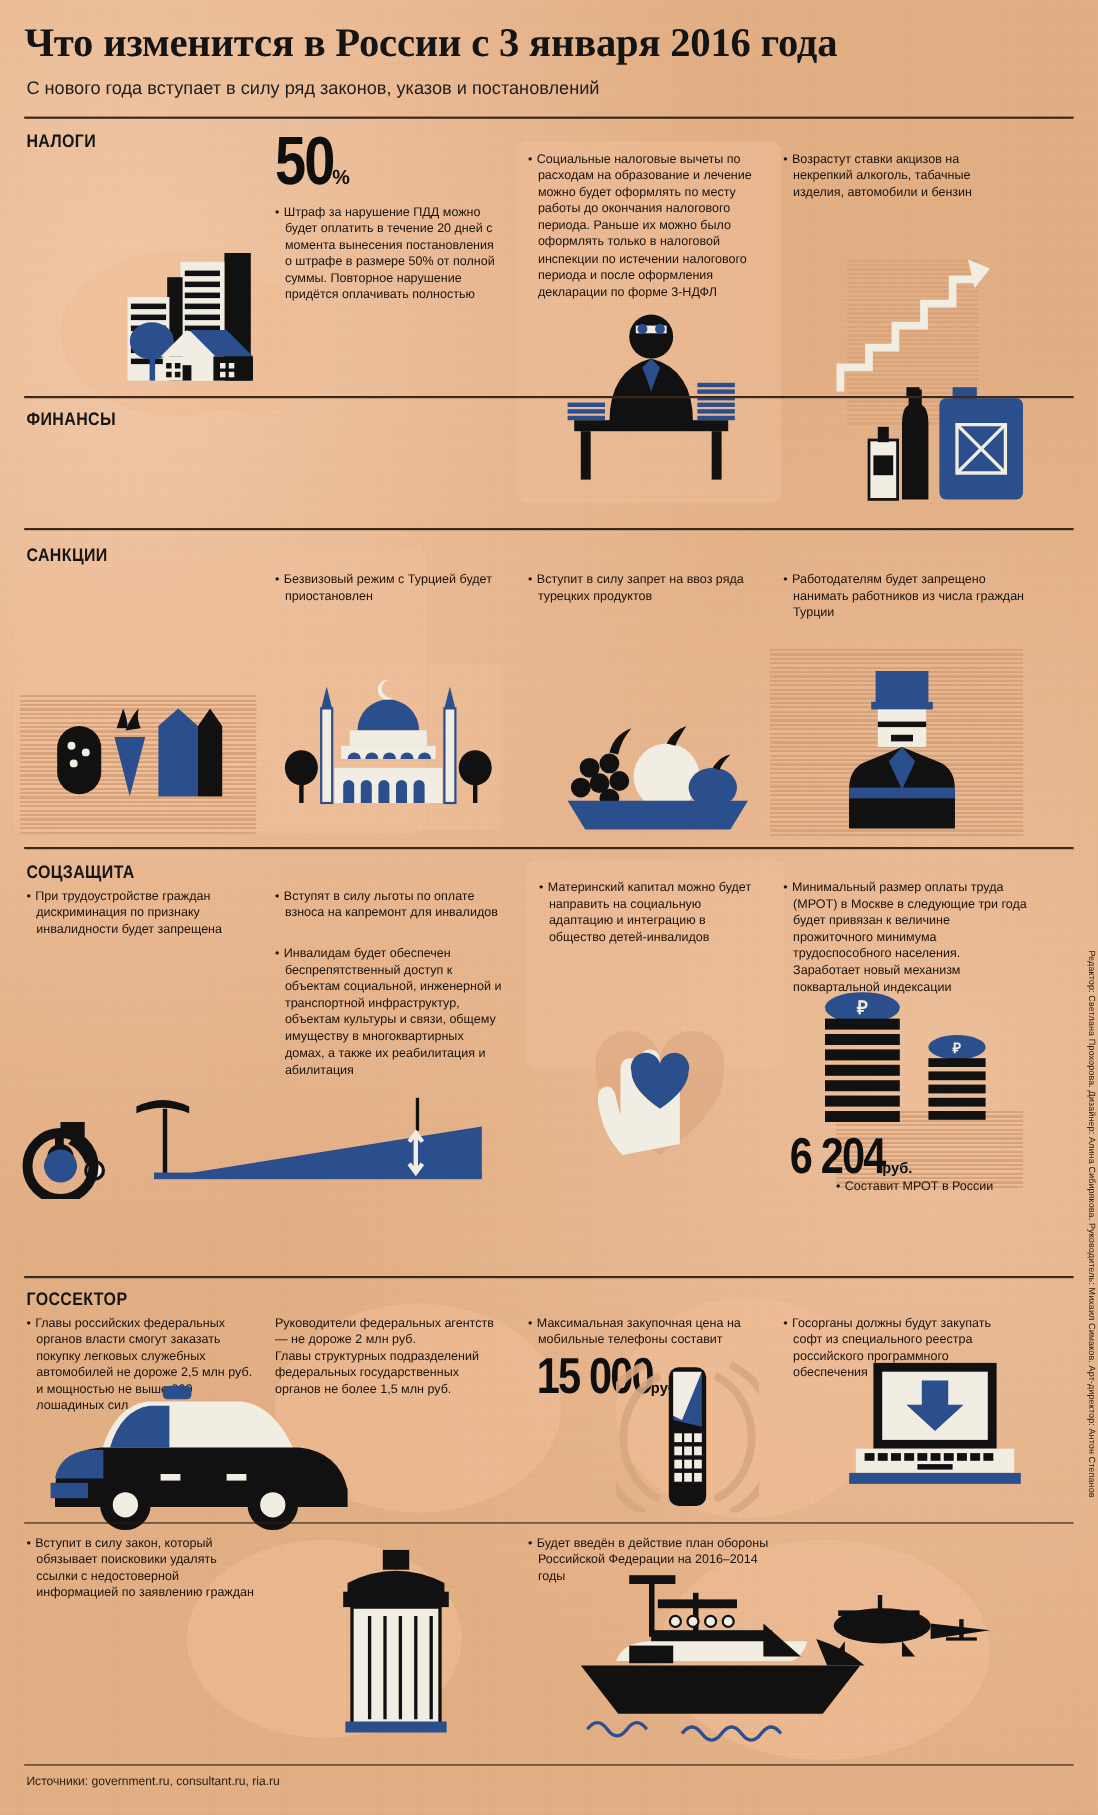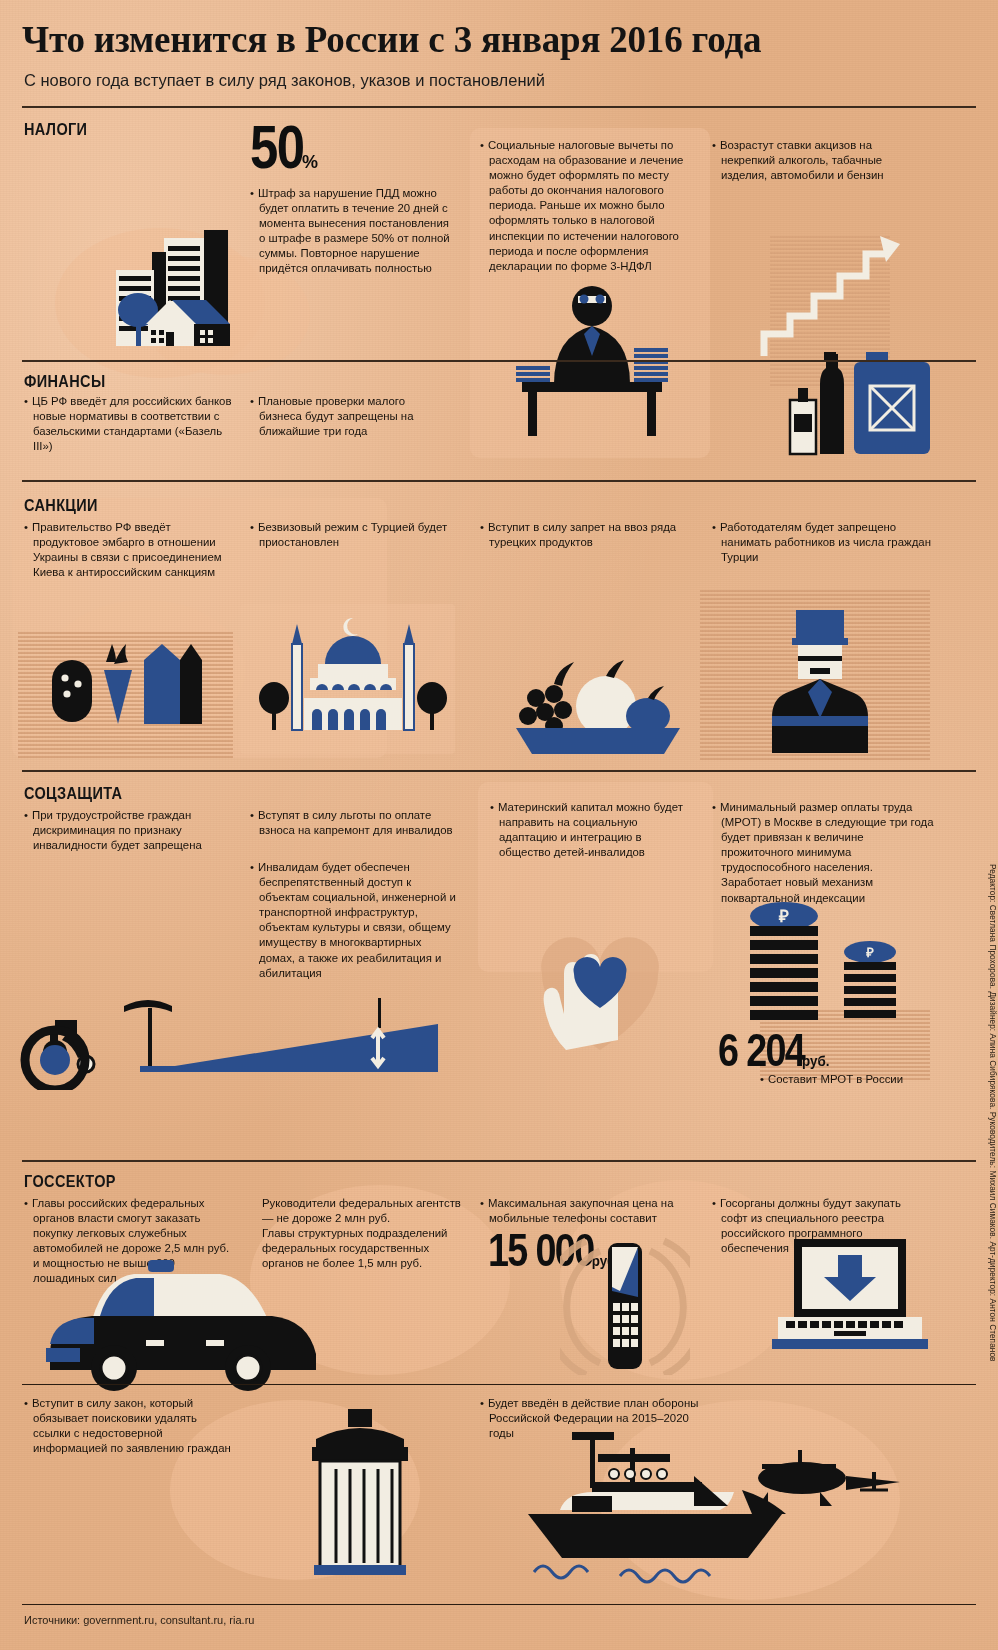--- a/index.html
+++ b/index.html
@@ -213,33 +213,24 @@
       <path d="M58 54 q0-12 6-16 l0-14 l12 0 l0 14 q6 4 6 16 l0 70 l-24 0 z" fill="#111"></path>
       <rect x="62" y="22" width="12" height="8" fill="#111"></rect>
       <rect x="28" y="70" width="26" height="54" fill="#f2ede2" stroke="#111" stroke-width="2.5"></rect>
       <rect x="36" y="58" width="10" height="14" fill="#111"></rect>
       <rect x="32" y="84" width="18" height="18" fill="#111"></rect>
     </svg>
   </div>
 
   <hr class="rule" style="top:360px;">
   <div class="sect-h" style="left:24px;top:372px;">ФИНАНСЫ</div>
-  <div class="blk" style="left:24px;top:394px;width:212px;">
-    <p class="bul">ЦБ РФ введёт для российских банков новые нормативы в соответствии с базельскими стандартами («Базель III»)</p>
-  </div>
-  <div class="blk" style="left:250px;top:394px;width:200px;">
-    <p class="bul">Плановые проверки малого бизнеса будут запрещены на ближайшие три года</p>
-  </div>
 
   <hr class="rule" style="top:480px;">
   <div class="sect-h" style="left:24px;top:496px;">САНКЦИИ</div>
 
-  <div class="blk" style="left:24px;top:520px;width:205px;">
-    <p class="bul">Правительство РФ введёт продуктовое эмбарго в отношении Украины в связи с присоединением Киева к антироссийским санкциям</p>
-  </div>
   <div class="blk" style="left:250px;top:520px;width:200px;">
     <p class="bul">Безвизовый режим с Турцией будет приостановлен</p>
   </div>
   <div class="blk" style="left:480px;top:520px;width:205px;">
     <p class="bul">Вступит в силу запрет на ввоз ряда турецких продуктов</p>
   </div>
   <div class="blk" style="left:712px;top:520px;width:220px;">
     <p class="bul">Работодателям будет запрещено нанимать работников из числа граждан Турции</p>
   </div>
 
@@ -414,21 +405,21 @@
   <div class="blk" style="left:760px;top:1072px;width:220px;">
     <p class="bul">Составит МРОТ в России</p>
   </div>
 
   <hr class="rule" style="top:1160px;">
   <div class="sect-h" style="left:24px;top:1172px;">ГОССЕКТОР</div>
 
   <div class="blk" style="left:24px;top:1196px;width:212px;">
     <p class="bul">Главы российских федеральных органов власти смогут заказать покупку легковых служебных автомобилей не дороже 2,5 млн руб. и мощностью не выше 200 лошадиных сил.</p>
   </div>
-  <div class="blk" style="left:250px;top:1196px;width:210px;margin-left:12px;">
+  <div class="blk" style="left:250px;top:1196px;width:210px;">
     <p class="nb">Руководители федеральных агентств — не дороже 2 млн руб.</p>
     <p class="nb" style="margin-top:0;">Главы структурных подразделений федеральных государственных органов не более 1,5 млн руб.</p>
   </div>
   <div class="blk" style="left:480px;top:1196px;width:210px;">
     <p class="bul">Максимальная закупочная цена на мобильные телефоны составит</p>
   </div>
   <div class="big" style="left:488px;top:1232px;font-size:46px;">
     <span>15 000</span><span class="unit">руб.</span>
   </div>
   <div class="blk" style="left:712px;top:1196px;width:215px;">
@@ -507,21 +498,21 @@
       </g>
       <rect x="12" y="104" width="156" height="10" fill="#2b4e8c"></rect>
     </svg>
   </div>
 
   <hr class="rule thin" style="top:1384px;">
   <div class="blk" style="left:24px;top:1396px;width:210px;">
     <p class="bul">Вступит в силу закон, который обязывает поисковики удалять ссылки с недостоверной информацией по заявлению граждан</p>
   </div>
   <div class="blk" style="left:480px;top:1396px;width:230px;">
-    <p class="bul">Будет введён в действие план обороны Российской Федерации на 2015–2020 годы</p>
+    <p class="bul">Будет введён в действие план обороны Российской Федерации на 2016–2014 годы</p>
   </div>
 
   <div class="fig" style="left:290px;top:1405px;">
     <svg width="140" height="175" viewBox="0 0 140 175">
       <rect x="58" y="4" width="24" height="18" fill="#111"></rect>
       <path d="M26 34 q44-22 88 0 l0 10 l-88 0z" fill="#111"></path>
       <rect x="22" y="42" width="96" height="14" fill="#111"></rect>
       <rect x="30" y="56" width="80" height="108" fill="#f2ede2" stroke="#111" stroke-width="3"></rect>
       <g stroke="#111" stroke-width="3">
         <line x1="46" y1="64" x2="46" y2="158"></line>

